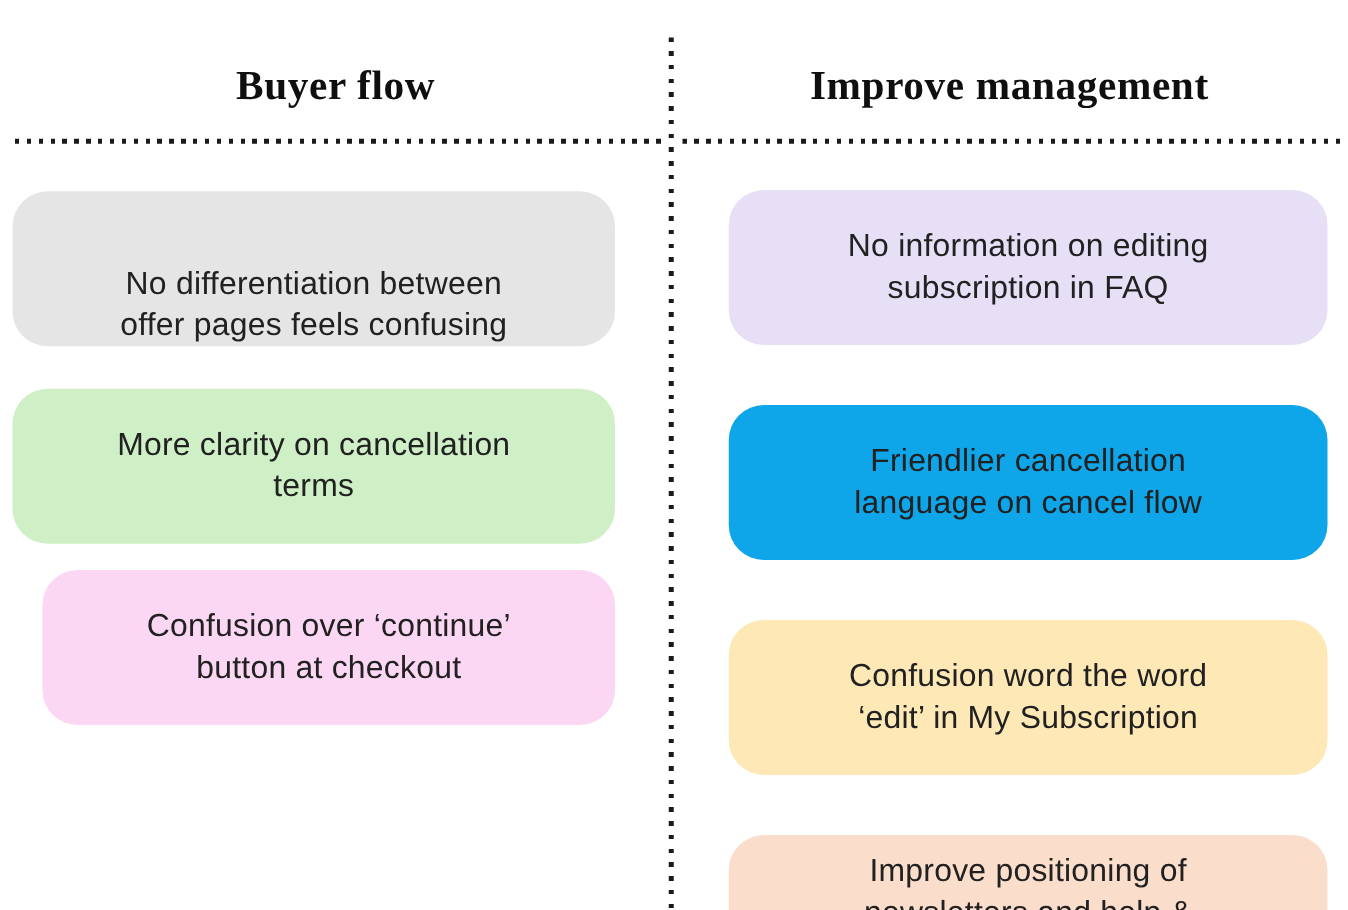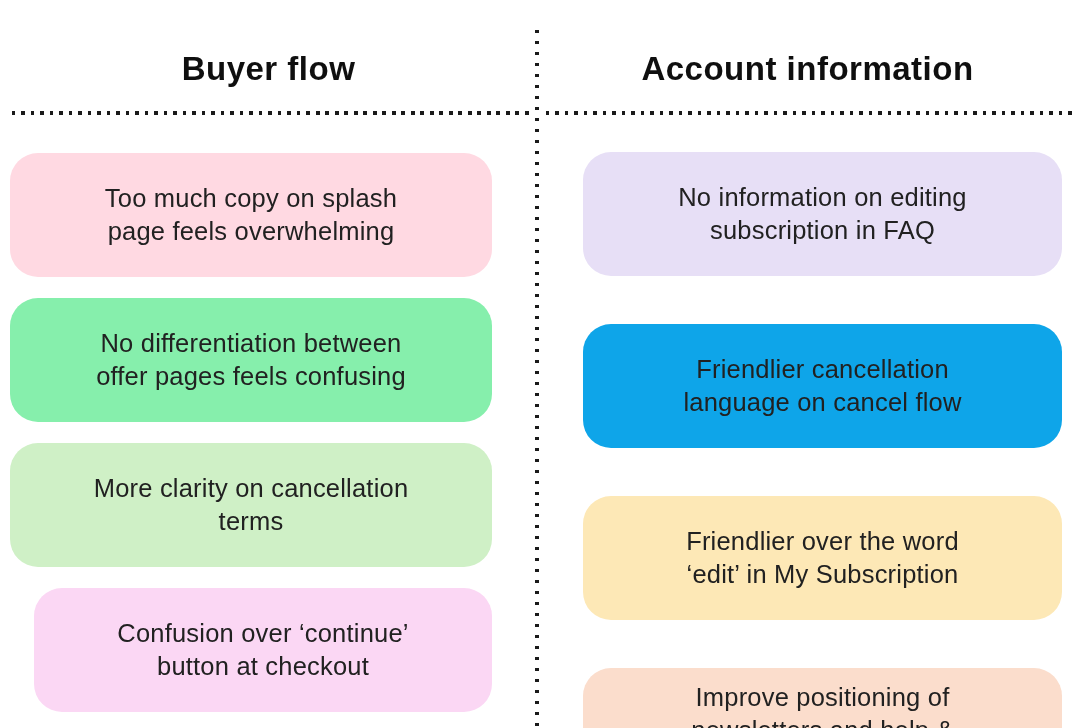--- a/index.html
+++ b/index.html
@@ -19,20 +19,21 @@
     position: absolute;
     top: 46px;
     height: 46px;
     display: flex;
     align-items: center;
     justify-content: center;
     font-size: 33px;
     font-weight: 700;
     letter-spacing: 0.5px;
     color: #0f0f0f;
+    font-family: Liberation Serif, serif;
   }
   .col-header.left  { left: 0;     width: 537px; }
   .col-header.right { left: 537px; width: 541px; }
 
   .hdots {
     position: absolute;
     top: 111px;
     height: 4px;
     background-image: repeating-linear-gradient(to right, #1a1a1a 0 3.5px, transparent 3.5px 9.5px);
   }
@@ -77,57 +78,53 @@
 </style>
 </head>
 <body>
 
 <div class="canvas">
 
   <div class="col-header left">
     <span>Buyer flow</span>
   </div>
   <div class="col-header right">
-    <span>Account information</span>
+    <span>Improve management</span>
   </div>
 
   <div class="hdots left"></div>
   <div class="hdots right"></div>
   <div class="vdots"></div>
 
   <div class="card-col left">
-    <div class="note-card" style="background-color: rgb(255, 217, 226);">
-      <div class="note-text">Too much copy on splash
-page feels overwhelming</div>
-    </div>
-    <div class="note-card" style="background-color: #86efac;">
+    <div class="note-card" style="background-color: #e5e5e5; align-items: flex-end;">
       <div class="note-text">No differentiation between
 offer pages feels confusing</div>
     </div>
-    <div class="note-card" style="background-color: rgb(207, 240, 198);">
+    <div class="note-card" style="background-color: rgb(207, 240, 198); margin-top: 13px;">
       <div class="note-text">More clarity on cancellation
 terms</div>
     </div>
     <div class="note-card" style="background-color: rgb(251, 215, 244); margin-left: 24px;">
       <div class="note-text">Confusion over ‘continue’
 button at checkout</div>
     </div>
   </div>
 
   <div class="card-col right">
     <div class="note-card" style="background-color: rgb(231, 223, 246);">
       <div class="note-text">No information on editing
 subscription in FAQ</div>
     </div>
     <div class="note-card" style="background-color: #0ea5e9;">
       <div class="note-text">Friendlier cancellation
 language on cancel flow</div>
     </div>
     <div class="note-card" style="background-color: rgb(253, 232, 182);">
-      <div class="note-text">Friendlier over the word
+      <div class="note-text">Confusion word the word
 ‘edit’ in My Subscription</div>
     </div>
     <div class="note-card" style="background-color: rgb(251, 221, 204);">
       <div class="note-text">Improve positioning of
 newsletters and help &amp;
 support</div>
     </div>
   </div>
 
 </div>

